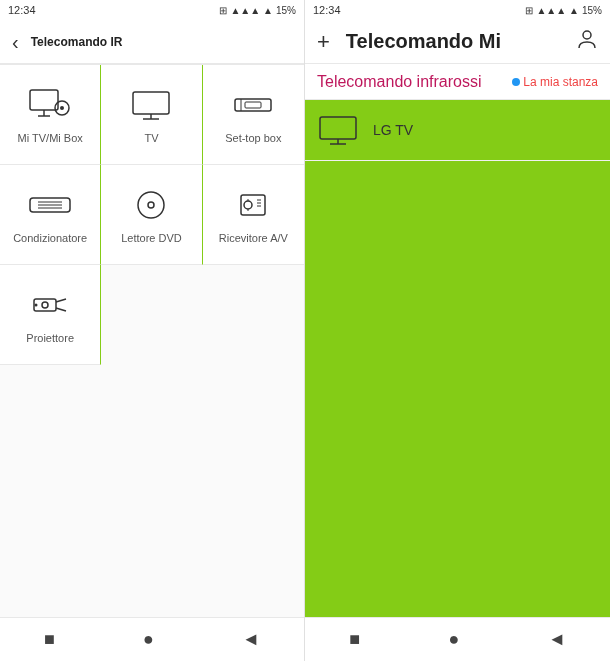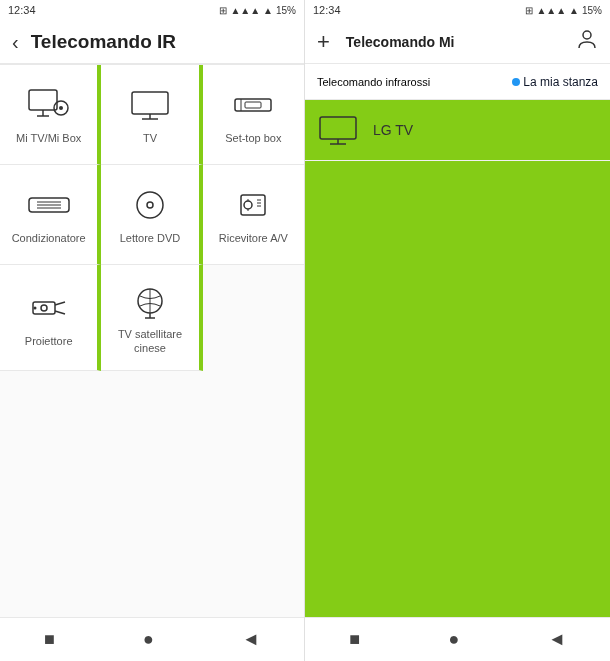--- a/index.html
+++ b/index.html
@@ -49,42 +49,42 @@
       border-bottom: 1px solid #e8e8e8;
     }
     .back-btn {
       font-size: 20px;
       color: #333;
       cursor: pointer;
       margin-right: 12px;
       line-height: 1;
     }
     .panel-title {
-      font-size: 19px;
+      font-size: 12px;
       font-weight: 600;
       color: #222;
     }
 
     .grid-container {
       flex: 1;
       overflow-y: auto;
       background: #fafafa;
     }
     .grid {
       display: grid;
       grid-template-columns: repeat(3, 1fr);
       border-top: 1px solid #e8e8e8;
     }
     .grid-item {
       display: flex;
       flex-direction: column;
       align-items: center;
       justify-content: center;
       padding: 18px 8px 14px;
-      border-right: 4px solid #84cc16;
+      border-right: 1px solid #84cc16;
       border-bottom: 1px solid #e8e8e8;
       background: #fff;
       cursor: pointer;
       min-height: 100px;
     }
     .grid-item:nth-child(3n) {
       border-right: none;
     }
     .grid-icon {
       width: 46px;
@@ -138,21 +138,21 @@
     .right-top-bar {
       height: 44px;
       display: flex;
       align-items: center;
       justify-content: space-between;
       padding: 0 12px;
       background: #fff;
       border-bottom: 1px solid #e8e8e8;
     }
     .right-title {
-      font-size: 14px;
+      font-size: 20px;
       font-weight: 600;
       color: #222;
     }
     .add-btn {
       font-size: 22px;
       color: #333;
       cursor: pointer;
       margin-right: 8px;
     }
     .user-btn {
@@ -169,26 +169,26 @@
     .filter-bar {
       height: 36px;
       display: flex;
       align-items: center;
       justify-content: space-between;
       padding: 0 12px;
       background: #fff;
       border-bottom: 1px solid #e8e8e8;
     }
     .filter-label {
-      font-size: 11px;
-      color: #000000;
+      font-size: 16px;
+      color: #be185d;
     }
     .filter-room {
       font-size: 12px;
-      color: #0f172a;
+      color: #ef4444;
       display: flex;
       align-items: center;
       gap: 3px;
       cursor: pointer;
     }
     .blue-dot {
       width: 8px;
       height: 8px;
       background: #2196F3;
       border-radius: 50%;
@@ -329,33 +329,20 @@
             <rect x="6" y="5" width="22" height="12" rx="2" fill="none" stroke="#333" stroke-width="1.5"></rect>
             <circle cx="17" cy="11" r="3" fill="none" stroke="#333" stroke-width="1.5"></circle>
             <line x1="28" y1="8" x2="38" y2="5" stroke="#333" stroke-width="1.5"></line>
             <line x1="28" y1="14" x2="38" y2="17" stroke="#333" stroke-width="1.5"></line>
             <circle cx="8" cy="11" r="1.5" fill="#333"></circle>
           </svg>
         </div>
         <span class="grid-label">Proiettore</span>
       </div>
 
-      <div class="grid-item">
-        <div class="grid-icon">
-          <svg width="38" height="38" viewBox="0 0 38 38">
-            <circle cx="19" cy="19" r="12" fill="none" stroke="#333" stroke-width="1.5"></circle>
-            <line x1="19" y1="7" x2="19" y2="31" stroke="#333" stroke-width="1"></line>
-            <path d="M9 14 Q19 19 29 14" fill="none" stroke="#333" stroke-width="1"></path>
-            <path d="M9 24 Q19 19 29 24" fill="none" stroke="#333" stroke-width="1"></path>
-            <line x1="19" y1="31" x2="19" y2="36" stroke="#333" stroke-width="1.5"></line>
-            <line x1="14" y1="36" x2="24" y2="36" stroke="#333" stroke-width="1.5"></line>
-          </svg>
-        </div>
-        <span class="grid-label">TV satellitare cinese</span>
-      </div>
 
 
     </div>
   </div>
 
   <div class="bottom-bar">
     <span class="nav-btn">■</span>
     <span class="nav-btn">●</span>
     <span class="nav-btn">◄</span>
   </div>

